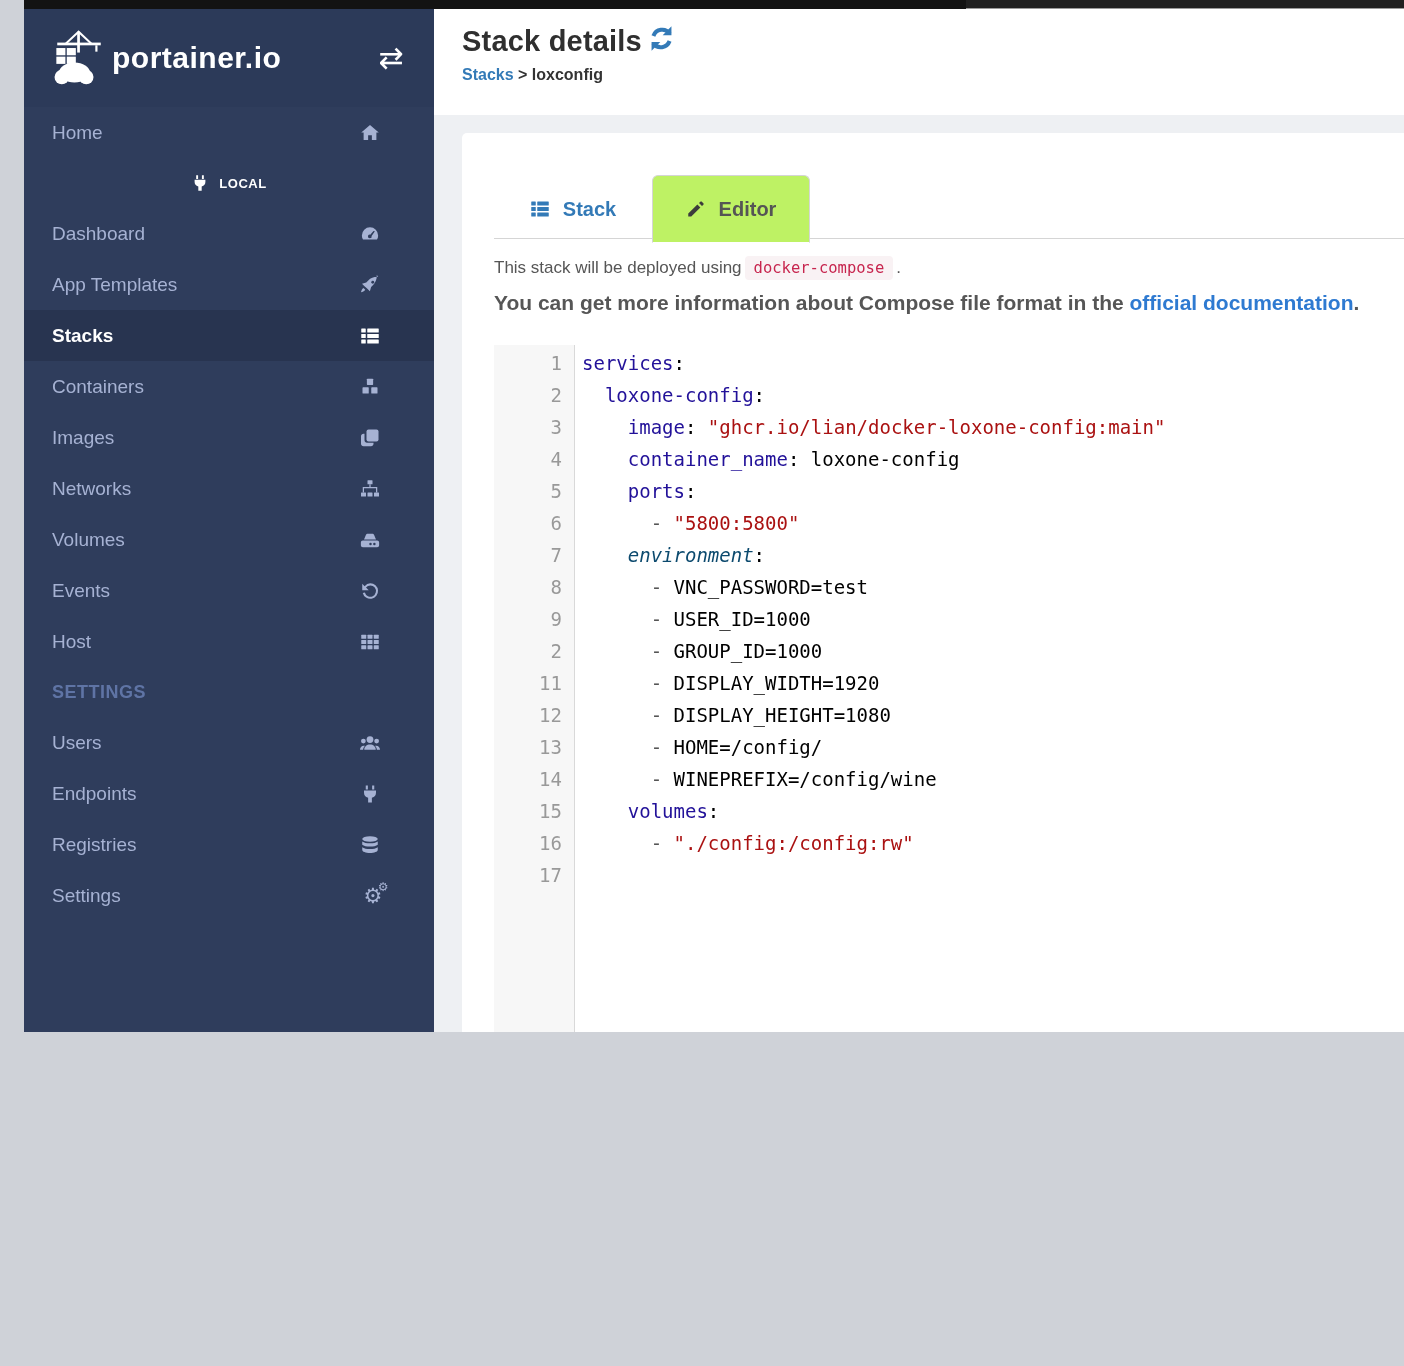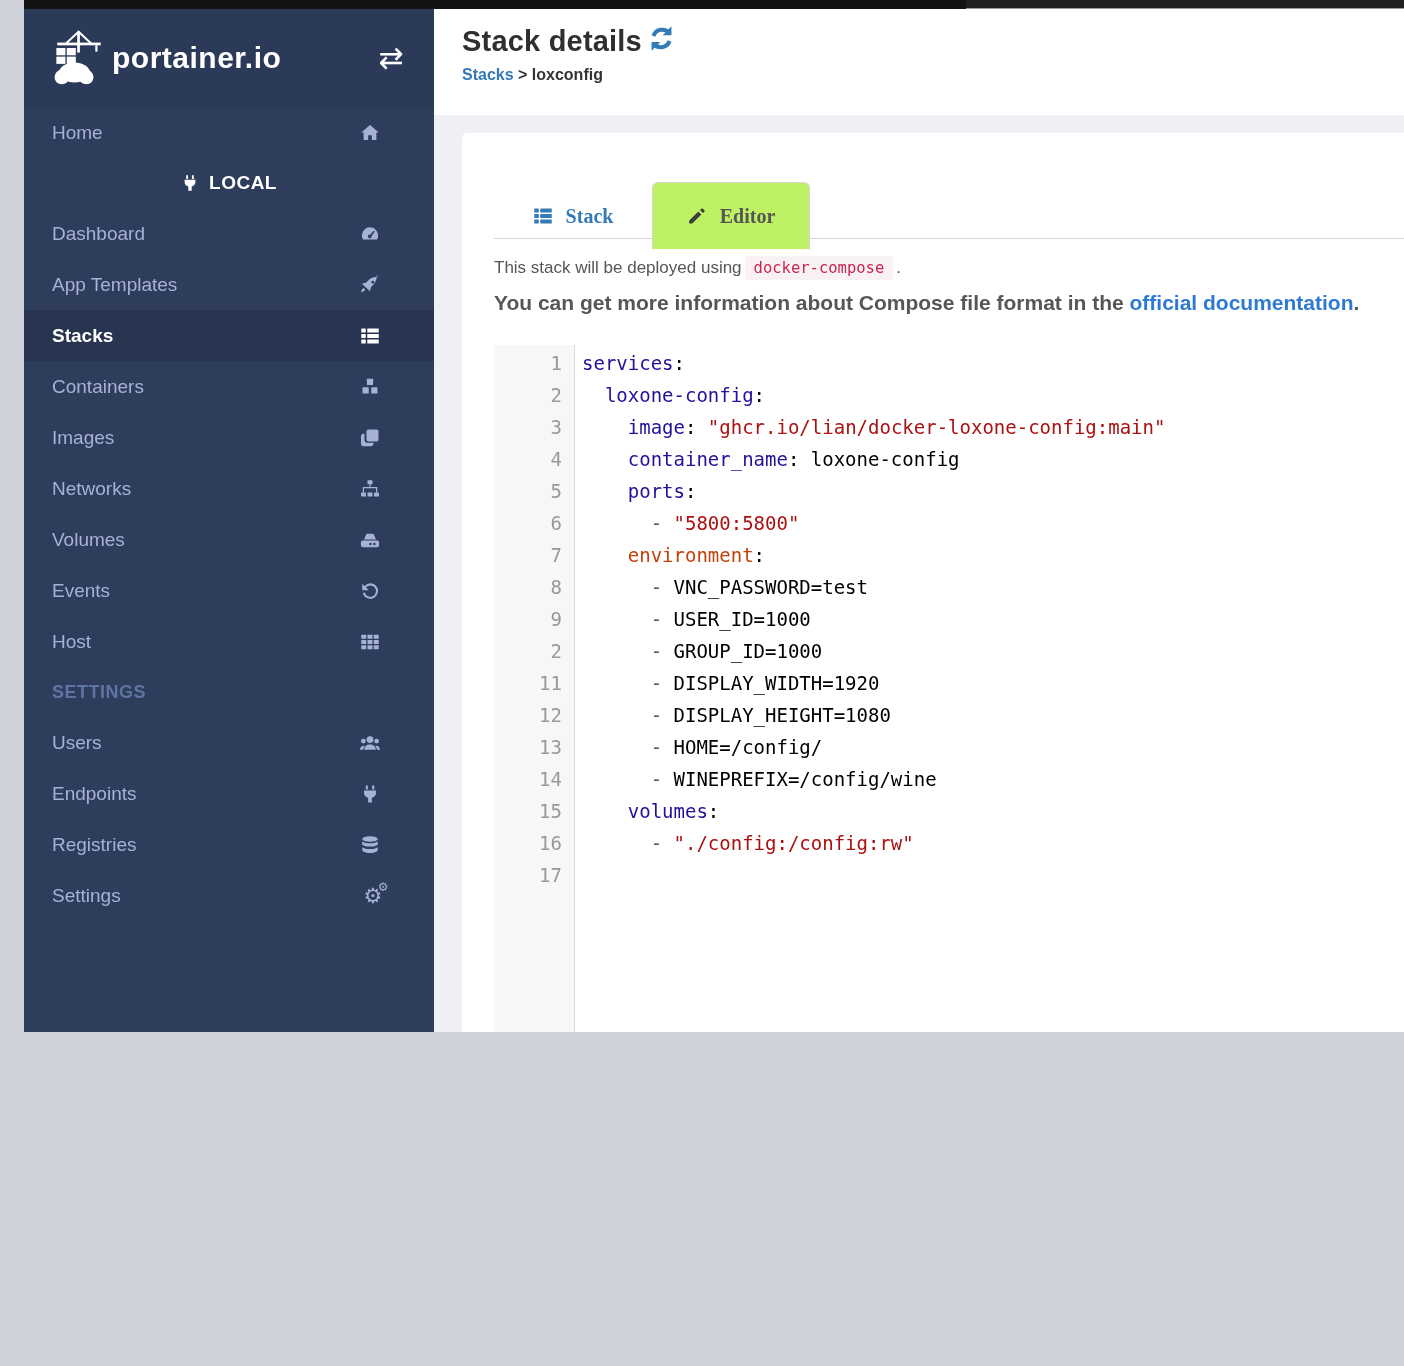--- a/index.html
+++ b/index.html
@@ -16,21 +16,21 @@
   .logo-row { height:98px; display:flex; align-items:center; padding:0 30px 0 24px; background:#2c3a59; }
   .whale { width:62px; height:58px; flex:0 0 auto; }
   .logo-text { color:#fff; font-size:30px; font-weight:600; letter-spacing:.5px; margin-left:2px; flex:1; }
   .toggle { color:#fff; font-size:30px; line-height:1; cursor:pointer; }
   .side-item { height:51px; display:flex; align-items:center; justify-content:space-between;
                padding:0 48px 0 28px; font-size:19px; font-weight:500; color:#a6b2d3; cursor:pointer; }
   .side-item .ic { font-size:20px; width:26px; text-align:center; color:#a6b2d3; }
   .side-item.sel { background:#283450; color:#fff; font-weight:600; }
   .side-item.sel .ic { color:#fff; }
   .side-head { height:50px; display:flex; align-items:center; justify-content:center; gap:10px;
-               color:#fff; font-weight:700; font-size:19px; letter-spacing:.5px; }
+               color:#fff; font-weight:700; font-size:13px; letter-spacing:.5px; }
   .side-head .ic { font-size:18px; }
   .side-sect { height:50px; display:flex; align-items:center; padding-left:28px;
                color:#5f74a5; font-weight:700; font-size:18px; letter-spacing:.5px; }
   .ic svg { display:block; }
   .cogs { position:relative; display:inline-block; }
   .cog-big { font-size:21px; }
   .cog-small { font-size:12px; position:absolute; right:-6px; top:-4px; }
 
   
   .content { position:absolute; left:410px; right:0; top:9px; bottom:0; }
@@ -40,21 +40,21 @@
   .refresh { color:var(--brand); cursor:pointer; width:27px; height:27px; }
   .crumbs { margin-top:8px; font-size:16px; font-weight:600; color:#333; }
   .crumbs a { color:var(--brand); text-decoration:none; cursor:pointer; }
 
   .panel { margin:18px 0 0 28px; width:966px; height:1213px; background:#fff; border-radius:5px 0 0 0;
            padding:37px 0 0 32px; position:relative; }
 
   
   .tabs { display:flex; align-items:stretch; border-bottom:1px solid #d5d5d5; height:69px; margin-right:0; }
   .tab { min-width:158px; display:flex; align-items:center; justify-content:center; gap:12px;
-         font-size:20px; font-weight:600; cursor:pointer; position:relative; top:12px; padding:0 28px;font-family:Liberation Serif, serif; }
+         font-size:20px; font-weight:600; cursor:pointer; position:relative; top:5px; padding:0 28px; }
   .tab.inactive { color:var(--brand); }
   .tab.inactive .ic { color:var(--brand); }
   .tab.active { background:#bef264; color:#555; border:1px solid #d5d5d5; border-bottom:1px solid #fff;
                 border-radius:6px 6px 0 0; }
   .tab .ic { width:21px; height:21px; }
   .tab.active .ic { color:#3c3c3c; }
 
   
   .info1 { margin-top:19px; font-size:17px; color:#565656; font-weight:500; }
   .info2 { margin-top:13px; font-size:21px; color:#565656; font-weight:700; }
@@ -329,21 +329,21 @@
             <div class="ln">16</div>
             <div class="ln">17</div>
           </div>
         <div class="codecol" id="codecol">
             <div class="cl"><span class="tk-k" style="color: rgb(34, 17, 153);">services</span><span>:</span></div>
             <div class="cl"><span>  </span><span class="tk-k" style="color: rgb(34, 17, 153);">loxone-config</span><span>:</span></div>
             <div class="cl"><span>    </span><span class="tk-k" style="color: rgb(34, 17, 153);">image</span><span>: </span><span class="tk-s" style="color: rgb(170, 17, 17);">"ghcr.io/lian/docker-loxone-config:main"</span></div>
             <div class="cl"><span>    </span><span class="tk-k" style="color: rgb(34, 17, 153);">container_name</span><span>: loxone-config</span></div>
             <div class="cl"><span>    </span><span class="tk-k" style="color: rgb(34, 17, 153);">ports</span><span>:</span></div>
             <div class="cl"><span>      </span><span class="tk-m">- </span><span class="tk-s" style="color: rgb(170, 17, 17);">"5800:5800"</span></div>
-            <div class="cl"><span>    </span><span class="tk-k" style="color: #c2410c;">environment</span><span>:</span></div>
+            <div class="cl"><span>    </span><span class="tk-k" style="color: #0c4a6e; font-style: italic;">environment</span><span>:</span></div>
             <div class="cl"><span>      </span><span class="tk-m">- </span><span>VNC_PASSWORD=test</span></div>
             <div class="cl"><span>      </span><span class="tk-m">- </span><span>USER_ID=1000</span></div>
             <div class="cl"><span>      </span><span class="tk-m">- </span><span>GROUP_ID=1000</span></div>
             <div class="cl"><span>      </span><span class="tk-m">- </span><span>DISPLAY_WIDTH=1920</span></div>
             <div class="cl"><span>      </span><span class="tk-m">- </span><span>DISPLAY_HEIGHT=1080</span></div>
             <div class="cl"><span>      </span><span class="tk-m">- </span><span>HOME=/config/</span></div>
             <div class="cl"><span>      </span><span class="tk-m">- </span><span>WINEPREFIX=/config/wine</span></div>
             <div class="cl"><span>    </span><span class="tk-k" style="color: rgb(34, 17, 153);">volumes</span><span>:</span></div>
             <div class="cl"><span>      </span><span class="tk-m">- </span><span class="tk-s" style="color: rgb(170, 17, 17);">"./config:/config:rw"</span></div>
           </div>

